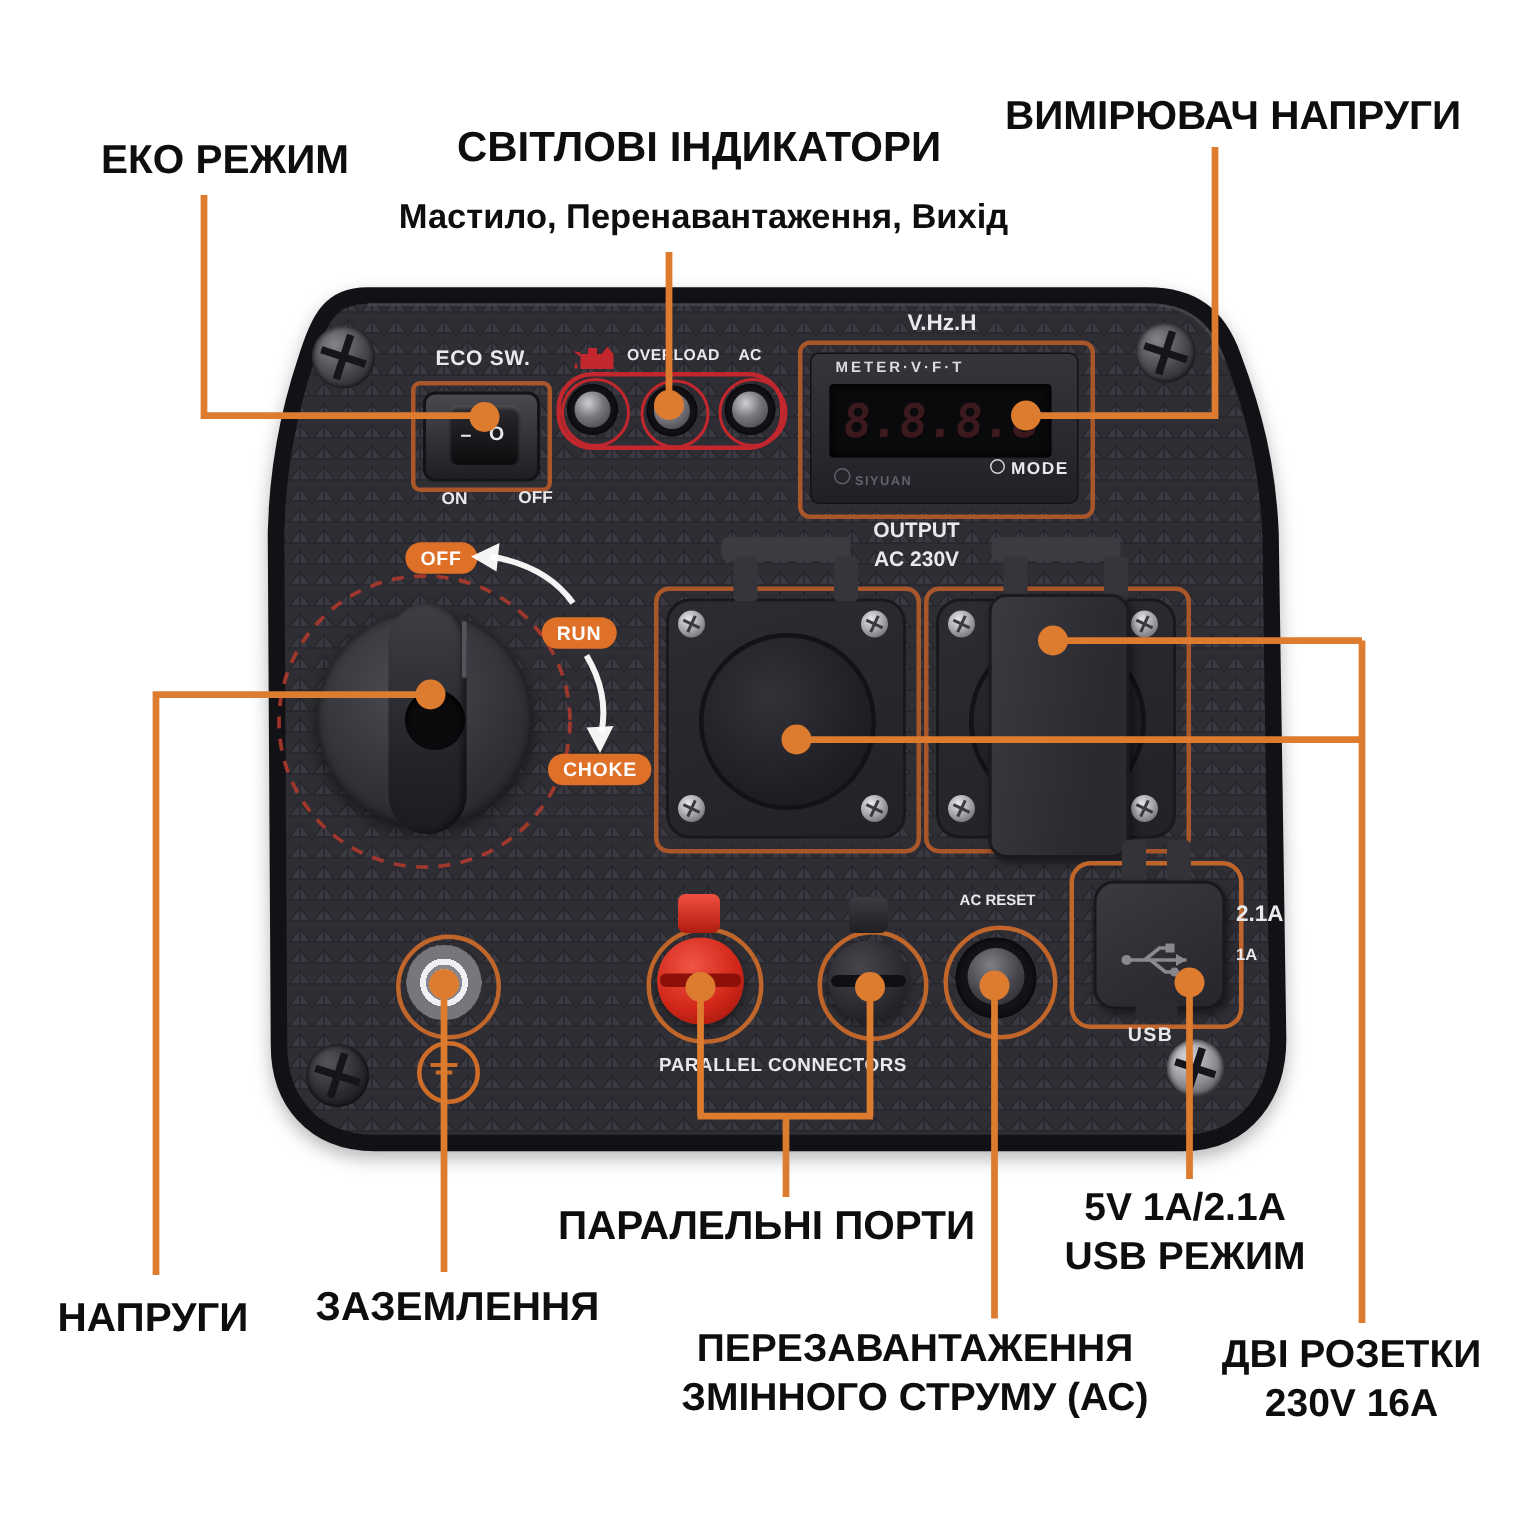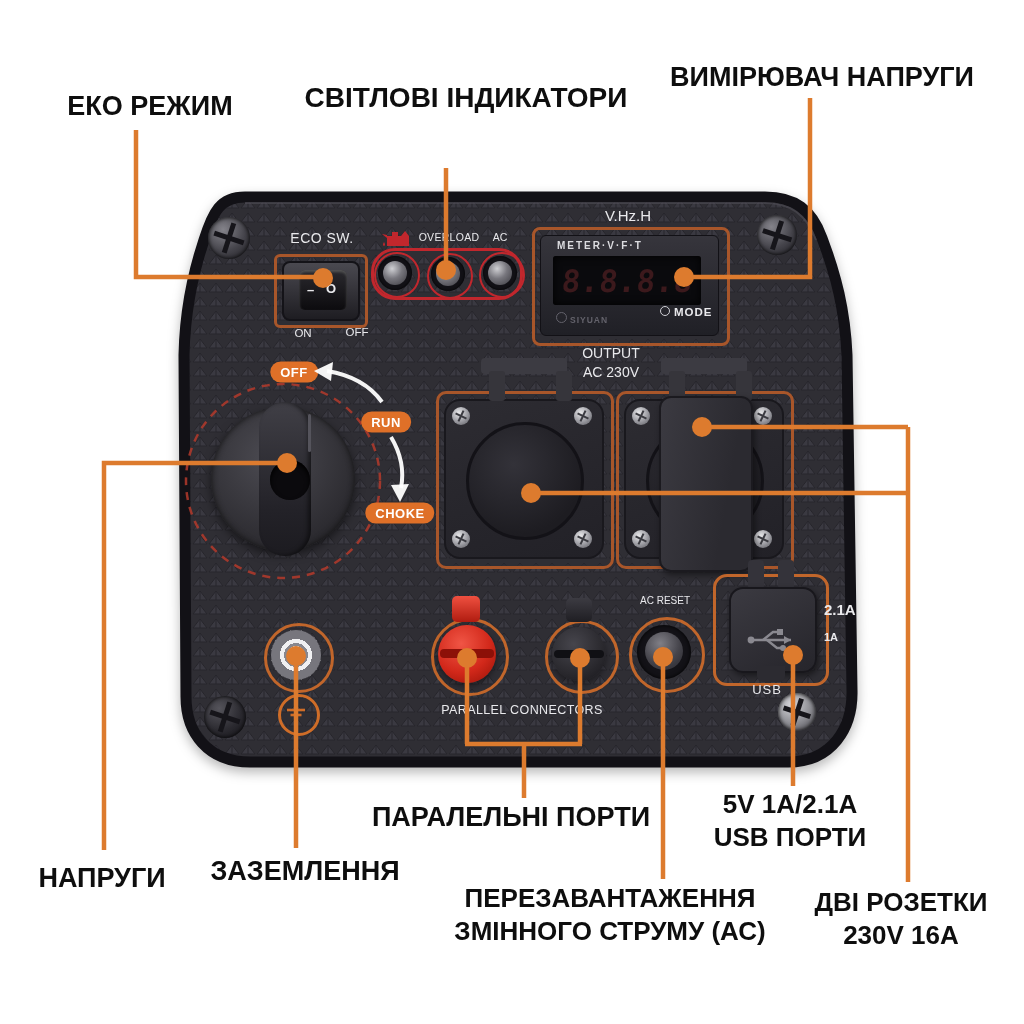--- a/index.html
+++ b/index.html
@@ -4,21 +4,21 @@
 <style>
   html,body{margin:0;padding:0;background:#fff;}
   #canvas{position:relative;width:1024px;height:1024px;background:#ffffff;overflow:hidden;
           font-family:"Liberation Sans",sans-serif;}
   .abs{position:absolute;}
   svg.layer{position:absolute;left:0;top:0;width:1024px;height:1024px;}
   
   .lbl{position:absolute;transform:translateX(-50%);color:#0e0e0e;font-weight:bold;
        text-align:center;white-space:nowrap;line-height:1.28;}
   
-  .ptxt{position:absolute;transform:translateX(-50%);color:#e9e9ec;font-weight:normal;
+  .ptxt{position:absolute;transform:translateX(-50%);color:#e9e9ec;font-weight:bold;
         white-space:nowrap;text-align:center;}
   .ltxt{position:absolute;color:#e9e9ec;font-weight:bold;white-space:nowrap;}
   
   .obox{position:absolute;border:3px solid #a8562a;border-radius:10px;}
   .oring{position:absolute;border:3px solid #c1662b;border-radius:50%;}
   .rbox{position:absolute;border:3px solid #c1272d;border-radius:24px;}
   .rring{position:absolute;border:2.5px solid #c1272d;border-radius:50%;}
   
   .screw{position:absolute;border-radius:50%;
          background:radial-gradient(circle at 36% 30%,#84838a,#45444b 55%,#1d1c21 100%);
@@ -284,31 +284,32 @@
     <g>
       <path class="leader" d="M704 427 H908 M533 493 H908 M908 427 V882"></path>
       <circle class="dot" cx="702" cy="427" r="10"></circle>
         <circle class="dot" cx="531" cy="493" r="10"></circle>
     </g>
   </svg>
 
   <div class="abs" style="z-index:4;left:0;top:0;width:1024px;height:1024px">
     <div class="lbl" style="left:150px;top:89px;font-size:27px">ЕКО РЕЖИМ</div>
     <div class="lbl" style="left:466px;top:80px;font-size:28px">СВІТЛОВІ ІНДИКАТОРИ</div>
+    <div class="lbl" style="left:469px;top:130px;font-size:23px">Мастило, Перенавантаження, Вихід</div>
     <div class="lbl" style="left:822px;top:60px;font-size:27px">ВИМІРЮВАЧ НАПРУГИ</div>
     <div class="lbl" style="left:102px;top:861px;font-size:27px">НАПРУГИ</div>
     <div class="lbl" style="left:305px;top:854px;font-size:27px">ЗАЗЕМЛЕННЯ</div>
     <div class="lbl" style="left:511px;top:800px;font-size:27px">ПАРАЛЕЛЬНІ ПОРТИ</div>
     <div class="lbl" style="left:610px;top:882px;font-size:26px">
       <span style="display:block">ПЕРЕЗАВАНТАЖЕННЯ</span>
       <span style="display:block">ЗМІННОГО СТРУМУ (АС)</span>
     </div>
     <div class="lbl" style="left:790px;top:788px;font-size:26px">
       <span style="display:block">5V 1A/2.1A</span>
-      <span style="display:block">USB ПОРТИ</span>
+      <span style="display:block">USB РЕЖИМ</span>
     </div>
     <div class="lbl" style="left:901px;top:886px;font-size:26px">
       <span style="display:block">ДВІ РОЗЕТКИ</span>
       <span style="display:block">230V 16A</span>
     </div>
   </div>
 
 </div>
 
 </body></html>

